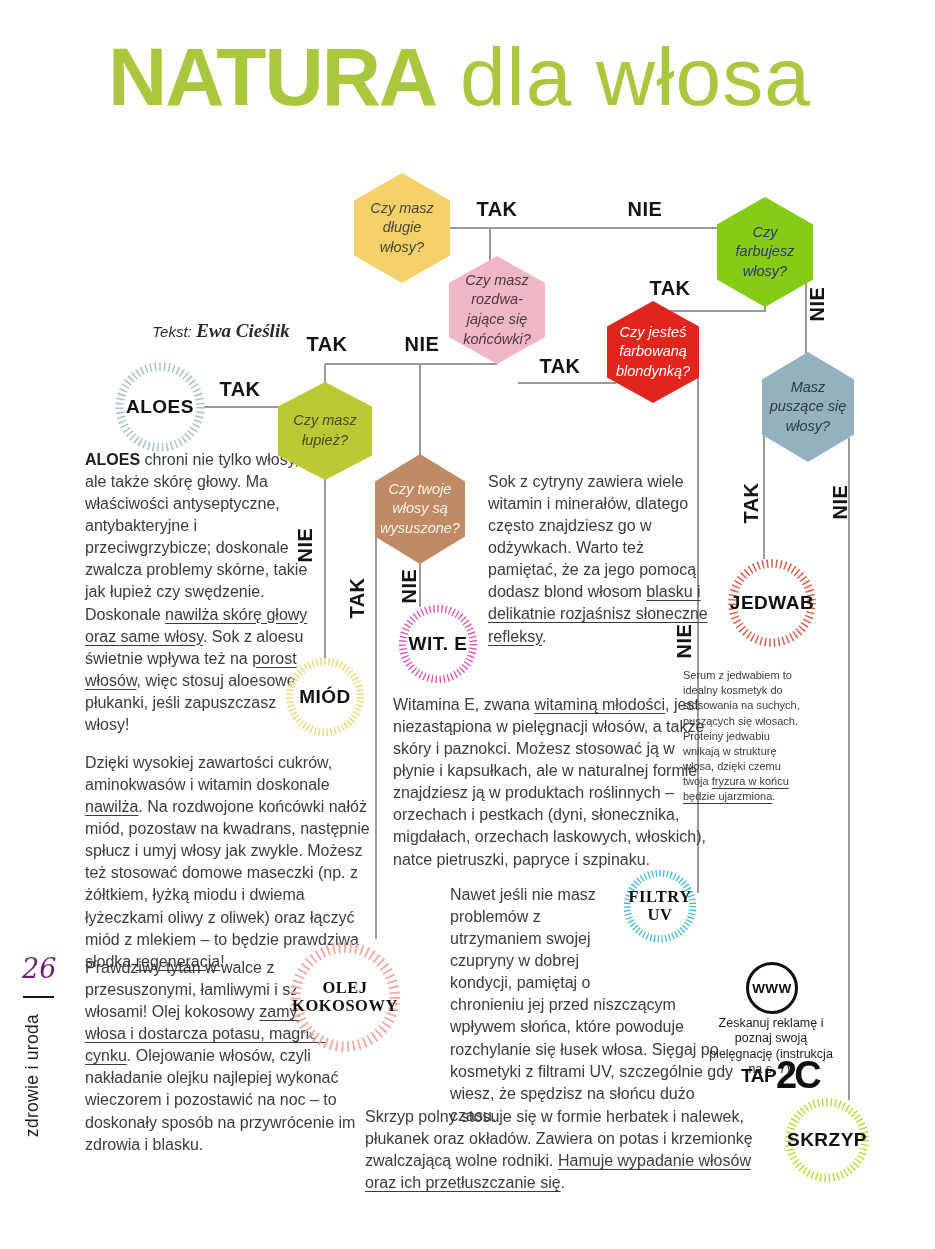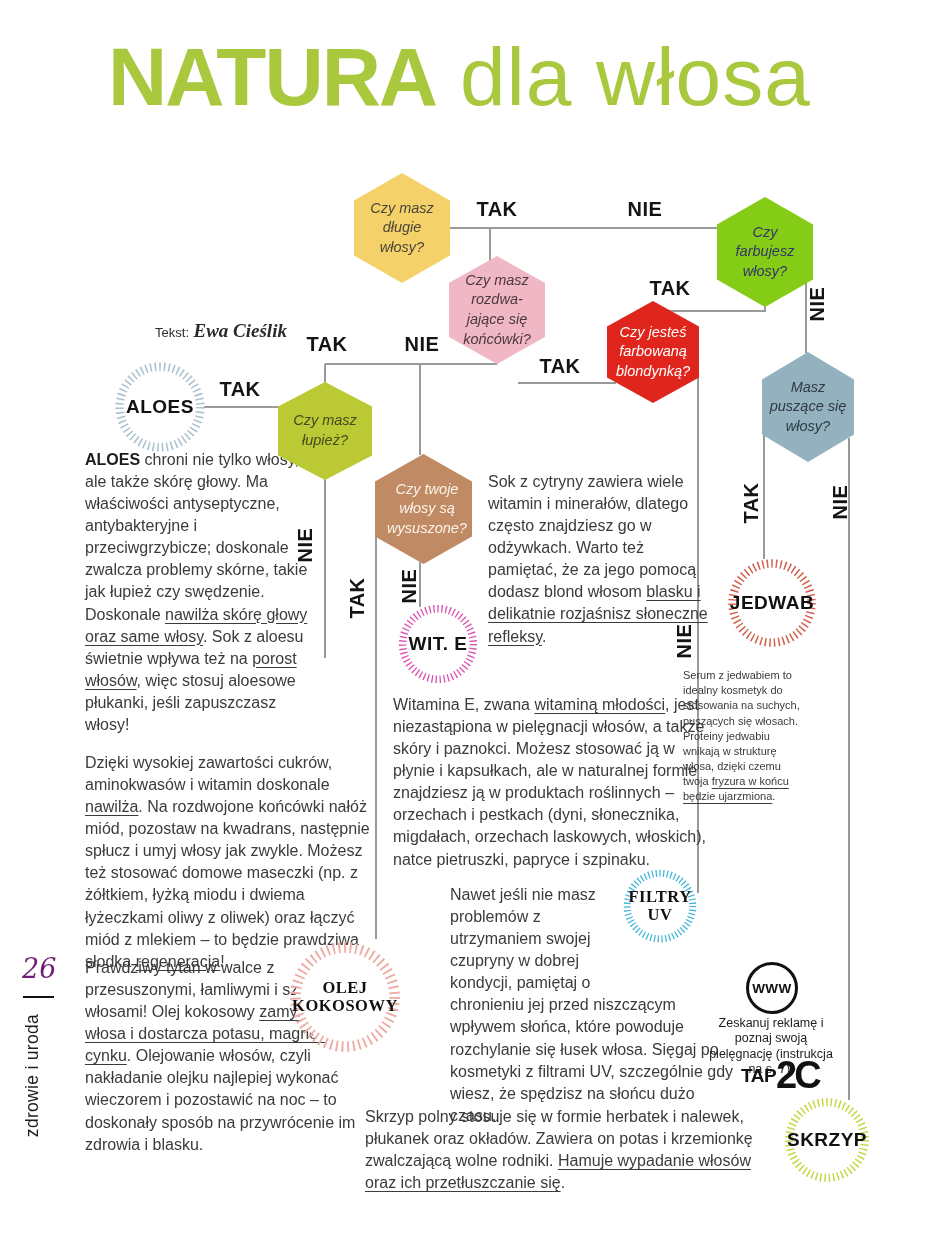--- a/index.html
+++ b/index.html
@@ -7,21 +7,21 @@
           font-family:"Liberation Sans",sans-serif;overflow:hidden;}
   .wires{position:absolute;left:0;top:0;z-index:0;}
   
   .title{position:absolute;left:108px;top:36px;white-space:nowrap;z-index:2;line-height:1;}
   .t-bold{font-size:82px;font-weight:800;letter-spacing:-2px;}
   .t-light{font-size:82px;font-weight:400;letter-spacing:1px;}
   
   .intro{position:absolute;left:84px;top:192px;width:274px;text-align:center;
          font-size:17.5px;font-weight:700;line-height:1.32;color:#1f1f1f;z-index:2;}
   .byline{position:absolute;left:84px;top:320px;width:274px;text-align:center;z-index:2;color:#2a2a2a;}
-  .byline .lbl{font-size:13px;}
+  .byline .lbl{font-size:15px;font-style:italic;}
   .byline .author{font-family:"Liberation Serif",serif;font-style:italic;font-weight:700;font-size:19px;}
   
   .hex{position:absolute;z-index:2;clip-path:polygon(50% 0,100% 25%,100% 75%,50% 100%,0 75%,0 25%);
        display:flex;align-items:center;justify-content:center;text-align:center;
        font-style:italic;font-size:14.5px;line-height:1.35;}
   .qtext{white-space:pre-line;}
   
   .ring{position:absolute;z-index:2;display:flex;align-items:center;justify-content:center;}
   .ring svg{position:absolute;left:0;top:0;width:100%;height:100%;}
   .ring-label{position:relative;font-weight:700;font-size:19px;letter-spacing:.5px;color:#111;
@@ -106,21 +106,21 @@
     </div>
   <div class="hex" style="left: 762px; top: 352px; width: 92px; height: 110px; background: rgb(147, 177, 191); color: rgb(46, 59, 66);">
       <span class="qtext">Masz
 puszące się
 włosy?</span>
     </div>
   <div class="hex" style="left: 278px; top: 382px; width: 94px; height: 98px; background: rgb(187, 201, 52); color: rgb(69, 74, 31);">
       <span class="qtext">Czy masz
 łupież?</span>
     </div>
-  <div class="hex" style="left: 375px; top: 454px; width: 90px; height: 110px; background: rgb(192, 138, 100); color: rgb(253, 243, 234); padding-left: 7px;">
+  <div class="hex" style="left: 375px; top: 454px; width: 90px; height: 110px; background: rgb(192, 138, 100); color: rgb(253, 243, 234);">
       <span class="qtext">Czy twoje
 włosy są
 wysuszone?</span>
     </div>
 
   <div class="anslabel" style="left:497px;top:209px;">TAK</div>
   <div class="anslabel" style="left:645px;top:209px;">NIE</div>
   <div class="anslabel" style="left:670px;top:288px;">TAK</div>
   <div class="anslabel rot" style="left:817px;top:304px;">NIE</div>
   <div class="anslabel" style="left:327px;top:344px;">TAK</div>
@@ -133,20 +133,26 @@
   <div class="anslabel rot" style="left:409px;top:586px;">NIE</div>
   <div class="anslabel rot" style="left:751px;top:503px;">TAK</div>
   <div class="anslabel rot" style="left:840px;top:502px;">NIE</div>
 
   <div class="ring" style="left:112px;top:359px;width:96px;height:96px;">
     <svg viewBox="0 0 100 100">
         <circle cx="50" cy="50" r="42" fill="#ffffff" stroke-width="9" stroke-dasharray="1.6 3.2" style="stroke: rgb(169, 194, 205);"></circle>
       </svg>
     <span class="ring-label">ALOES</span>
   </div>
+  <div class="ring" style="left:283px;top:655px;width:84px;height:84px;">
+    <svg viewBox="0 0 100 100">
+        <circle cx="50" cy="50" r="42" fill="#ffffff" stroke-width="9" stroke-dasharray="1.6 3.2" style="stroke: rgb(233, 215, 114);"></circle>
+      </svg>
+    <span class="ring-label">MIÓD</span>
+  </div>
   <div class="ring" style="left:396px;top:602px;width:84px;height:84px;align-items:center;">
     <svg viewBox="0 0 100 100">
         <circle cx="50" cy="50" r="42" fill="#ffffff" stroke-width="9" stroke-dasharray="1.6 3.2" style="stroke: rgb(220, 82, 178);"></circle>
       </svg>
     <span class="ring-label">WIT. E</span>
   </div>
   <div class="ring" style="left:725px;top:556px;width:94px;height:94px;">
     <svg viewBox="0 0 100 100">
         <circle cx="50" cy="50" r="42" fill="#ffffff" stroke-width="9" stroke-dasharray="1.6 3.2" style="stroke: rgb(210, 97, 78);"></circle>
       </svg>

